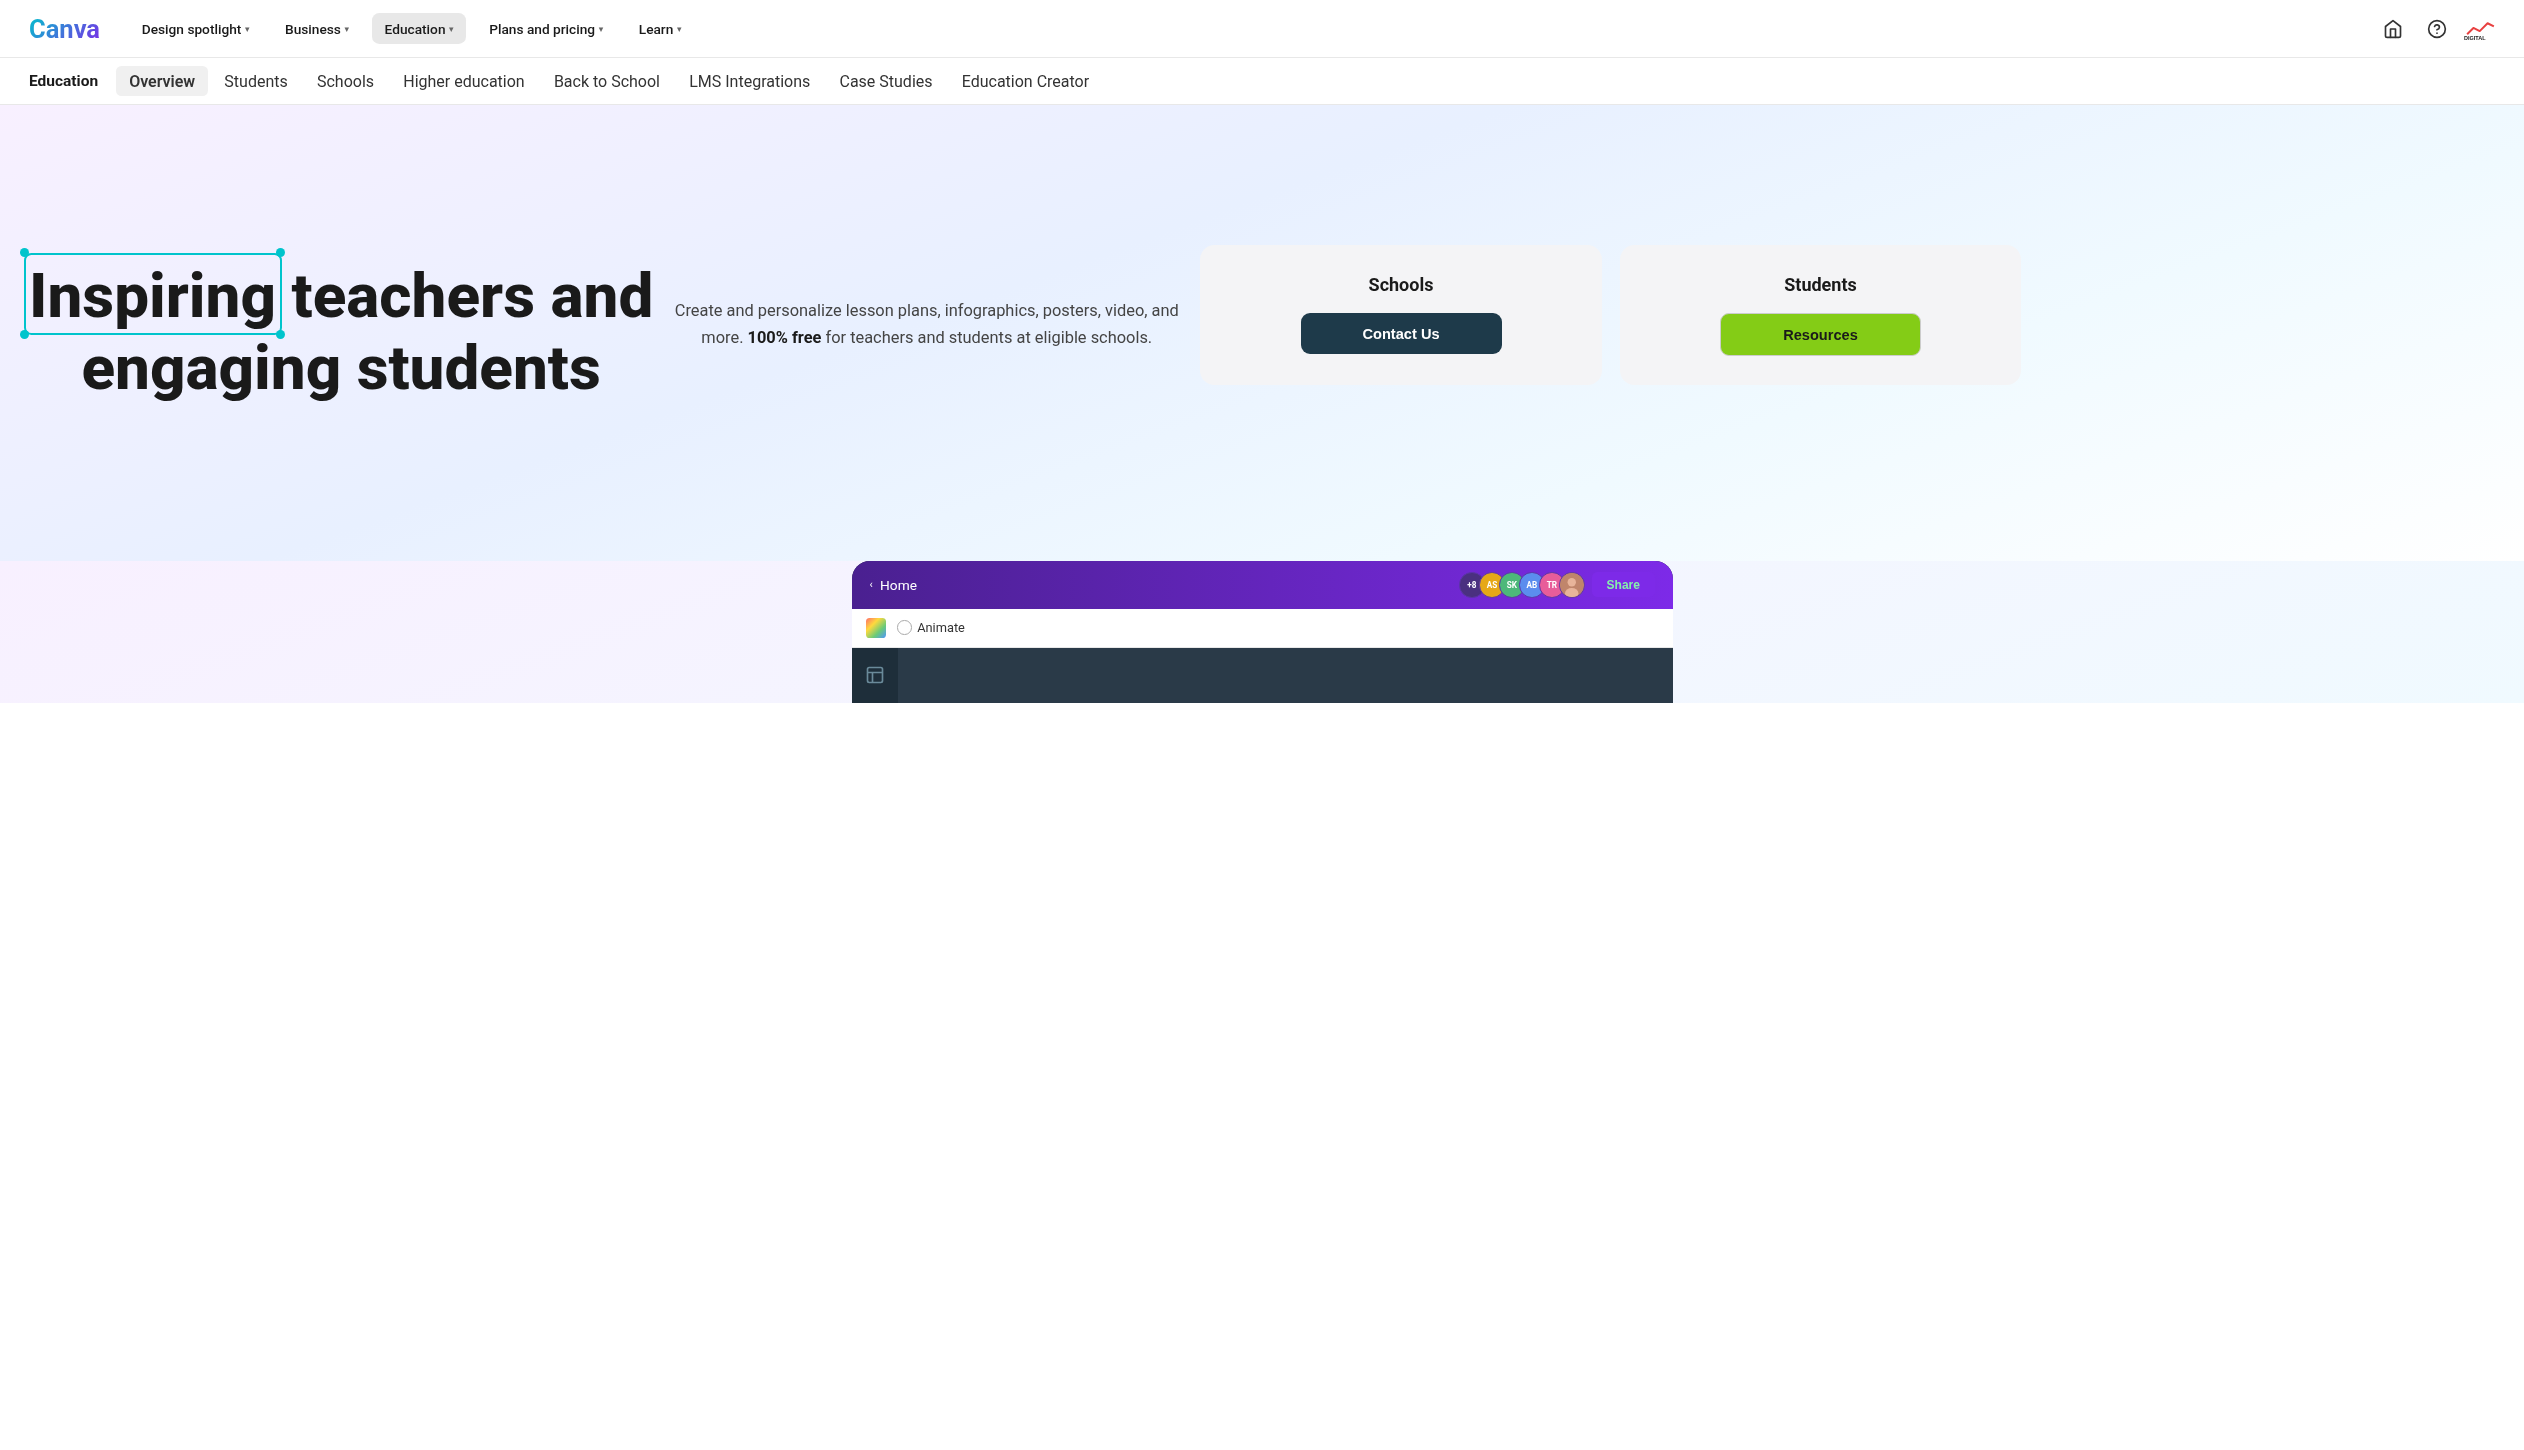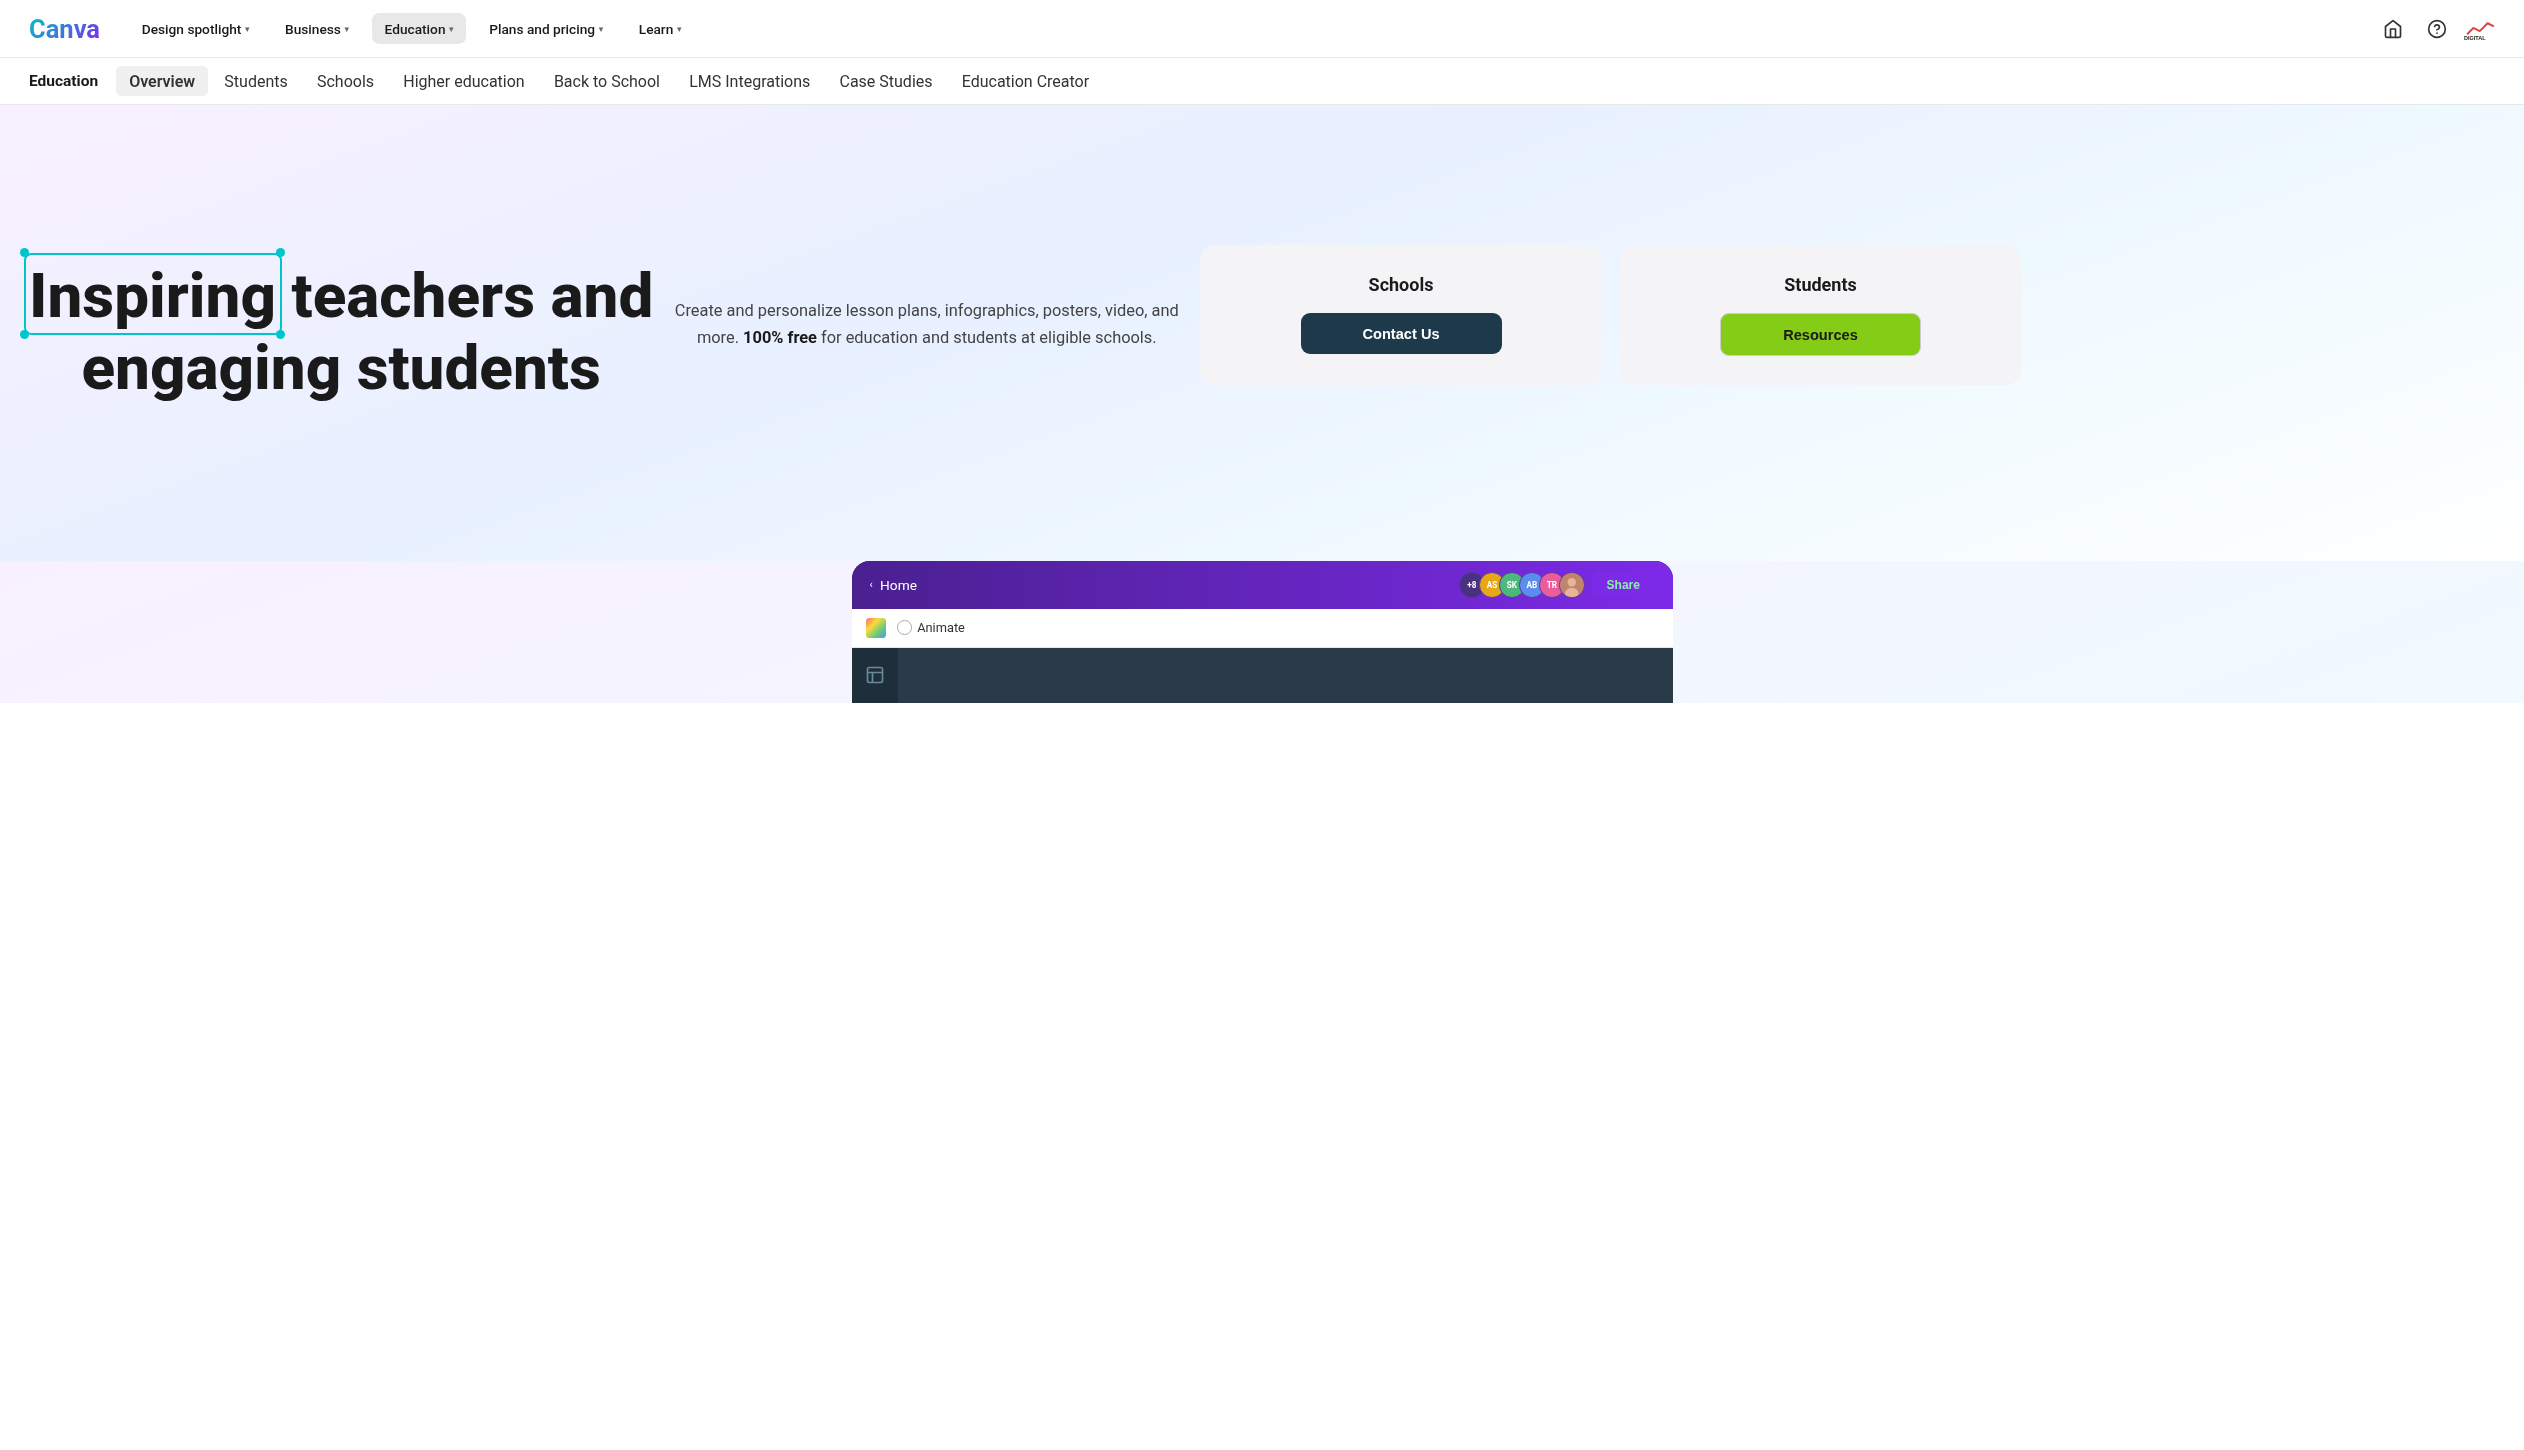--- a/index.html
+++ b/index.html
@@ -444,21 +444,21 @@
       </span>
       <span> teachers and</span>
       <br>
       <span>engaging students</span>
     </div>
   </div>
 
   <p class="hero-subtitle">
     <span>Create and personalize lesson plans, infographics, posters, video, and more.</span>
     <strong>100% free</strong>
-    <span> for education and students at eligible schools.</span>
+    <span> for teachers and students at eligible schools.</span>
   </p>
 
   <div class="cards-row">
     <div class="card">
       <span class="card-title">Schools</span>
       <button class="card-btn dark">Contact Us</button>
     </div>
     <div class="card">
       <span class="card-title">Students</span>
       <button class="card-btn outline">Resources</button>

